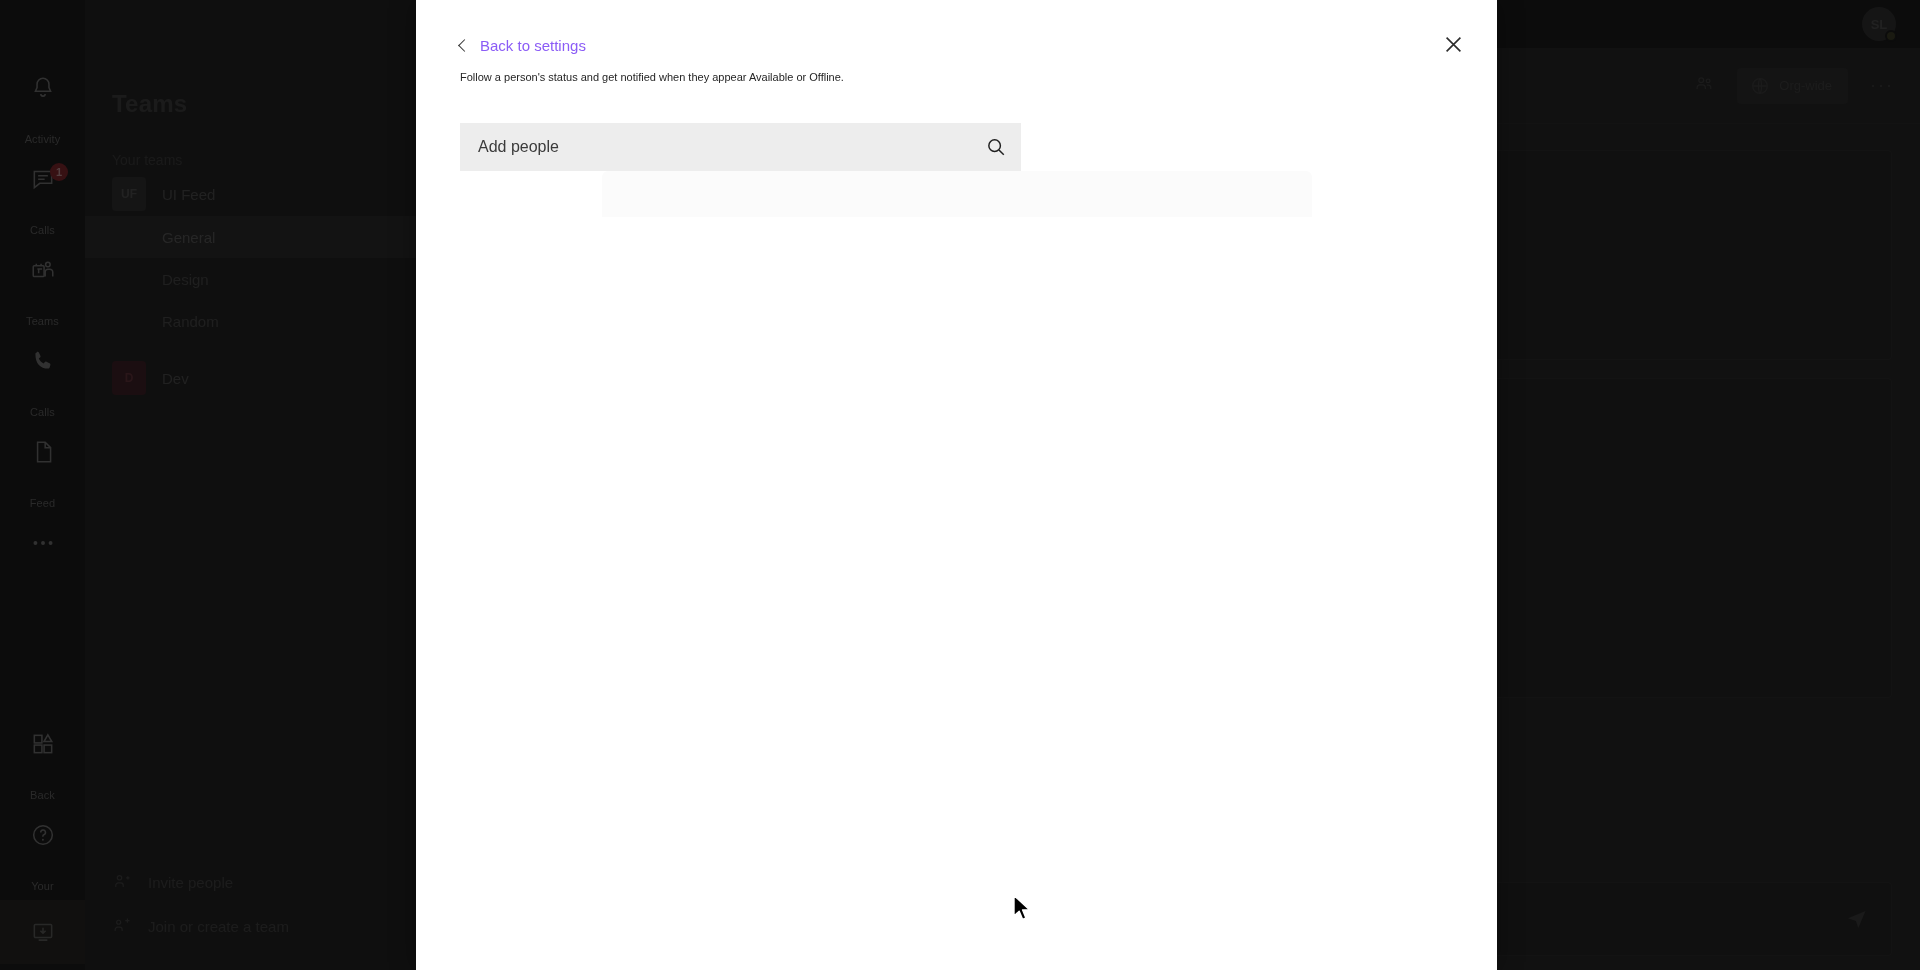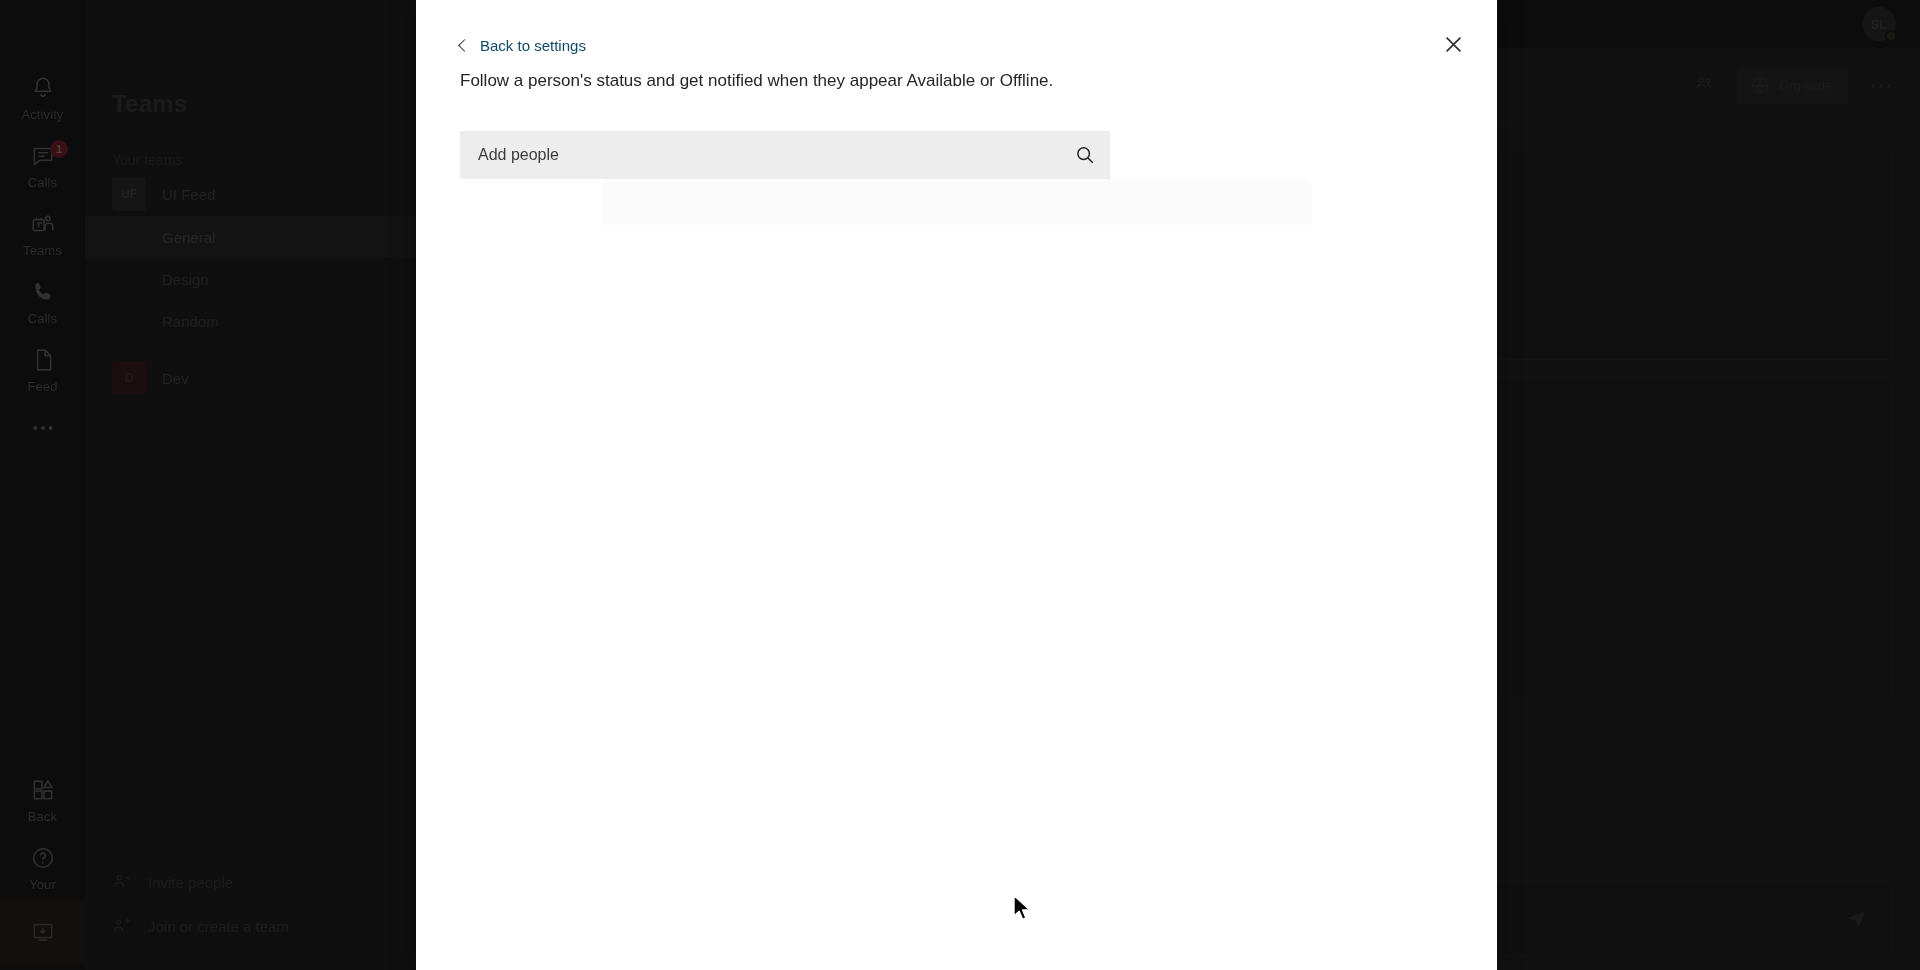--- a/index.html
+++ b/index.html
@@ -34,21 +34,21 @@
     align-items:center; gap:5px;
     position:relative;
   }
   .rail-icon {
     width:28px; height:28px;
     display:flex; align-items:center; justify-content:center;
     color:#6e6e6e;
   }
   .rail-icon svg { width:26px; height:26px; display:block; }
   .rail-label {
-    font-size:13px; color:#5d5d5d; letter-spacing:.1px;
+    font-size:11px; color:#5d5d5d; letter-spacing:.1px;margin-top:26px;
   }
   .rail-badge {
     position:absolute;
     top:10px; left:50px;
     min-width:18px; height:18px;
     border-radius:9px;
     background:#7a262c;
     color:#b98c8e;
     font-size:11px; font-weight:600;
     display:flex; align-items:center; justify-content:center;
@@ -194,44 +194,44 @@
     position:absolute;
     left:416px; top:0;
     width:1081px; height:970px;
     background:#ffffff;
     display:flex; flex-direction:column;
     box-shadow:0 0 24px rgba(0,0,0,.35);
   }
   .modal-inner { padding:36px 44px 0 44px; position:relative; }
   .back-link {
     display:inline-flex; align-items:center; gap:11px;
-    font-size:15px; color:#0c4a6e;
+    font-size:15px; color:#8b5cf6;
     margin-bottom:17px;
     cursor:pointer;
   }
   .back-chevron {
     display:inline-block;
     width:9px; height:9px;
     border-left:1.6px solid #333;
     border-bottom:1.6px solid #333;
     transform:rotate(45deg);
     position:relative; top:0px;
   }
   .modal-title {
     font-size:25px; font-weight:700;
     color:#1b1b1b;
     letter-spacing:-.1px;
     margin-bottom:16px;
   }
   .modal-desc {
-    font-size:17px; color:#252525;
+    font-size:11px; color:#252525;
     margin-bottom:40px;
   }
   .search-wrap {
-    width:650px; height:48px;
+    width:561px; height:48px;
     background:#ededed;
     display:flex; align-items:center;
     padding:0 14px 0 18px;
   }
   .search-wrap input {
     flex:1; border:none; outline:none;
     background:transparent;
     font-family:"Liberation Sans", sans-serif;
     font-size:16px; color:#3b3b3b;
   }

